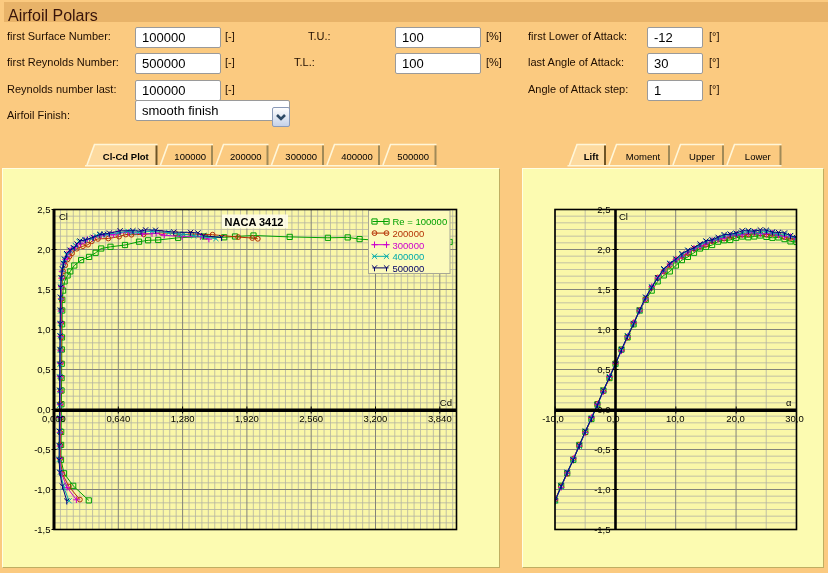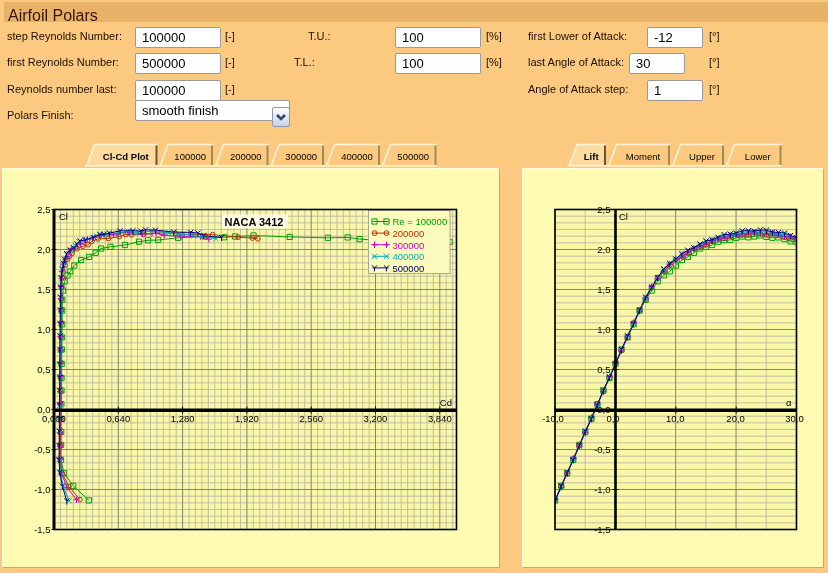--- a/index.html
+++ b/index.html
@@ -9,41 +9,41 @@
        border-radius:2px;font-size:13px;color:#000;padding:2px 0 0 6px;white-space:nowrap}
   .panel{position:absolute;top:168px;height:398px;background:#FCFBB1;
        border-top:1.5px solid #FFFEE3;border-left:1.5px solid #FFFEE3;
        border-right:1.5px solid #BFAE62;border-bottom:1.5px solid #BFAE62}
   svg{position:absolute;overflow:visible}
   text{font-family:"Liberation Sans",sans-serif;font-size:9.5px;fill:#000}
 </style></head>
 <body>
 <div style="position:absolute;left:4px;top:2px;width:824px;height:20px;background:#E8B369"></div>
 <div class="lbl" style="left:8px;top:7px;font-size:16px;color:#38140A">Airfoil Polars</div>
-<div class="lbl" style="left:7px;top:30px">step Reynolds Number:</div>
+<div class="lbl" style="left:7px;top:30px">first Surface Number:</div>
 <div class="inp" style="left:135px;top:27px;width:78px">100000</div>
 <div class="lbl" style="left:225px;top:30px">[-]</div>
 <div class="lbl" style="left:7px;top:56px">first Reynolds Number:</div>
 <div class="inp" style="left:135px;top:53px;width:78px">500000</div>
 <div class="lbl" style="left:225px;top:56px">[-]</div>
 <div class="lbl" style="left:7px;top:82.5px">Reynolds number last:</div>
 <div class="inp" style="left:135px;top:79.5px;width:78px">100000</div>
 <div class="lbl" style="left:225px;top:82.5px">[-]</div>
-<div class="lbl" style="left:7px;top:109px">Polars Finish:</div>
+<div class="lbl" style="left:7px;top:109px">Airfoil Finish:</div>
 <div class="lbl" style="left:308px;top:30px">T.U.:</div>
 <div class="inp" style="left:395px;top:27px;width:78px">100</div>
 <div class="lbl" style="left:486px;top:30px">[%]</div>
 <div class="lbl" style="left:294px;top:56px">T.L.:</div>
 <div class="inp" style="left:395px;top:53px;width:78px">100</div>
 <div class="lbl" style="left:486px;top:56px">[%]</div>
 <div class="lbl" style="left:528px;top:30px">first Lower of Attack:</div>
 <div class="inp" style="left:647px;top:27px;width:48px">-12</div>
 <div class="lbl" style="left:709px;top:30px">[°]</div>
 <div class="lbl" style="left:528px;top:56px">last Angle of Attack:</div>
-<div class="inp" style="left:629px;top:53px;width:48px">30</div>
+<div class="inp" style="left:647px;top:53px;width:48px">30</div>
 <div class="lbl" style="left:709px;top:56px">[°]</div>
 <div class="lbl" style="left:528px;top:82.5px">Angle of Attack step:</div>
 <div class="inp" style="left:647px;top:79.5px;width:48px">1</div>
 <div class="lbl" style="left:709px;top:82.5px">[°]</div>
 <div class="inp" style="left:135px;top:100px;width:147px">smooth finish</div>
 <div style="position:absolute;left:272px;top:107px;width:16px;height:18px;border:1px solid #8A9AB8;border-radius:2px;background:linear-gradient(#FEFEFE,#C6D2E8)">
 <svg width="16" height="18" viewBox="0 0 16 18">
       <path d="M4 7l4 4 4-4" fill="none" stroke="#2E4A66" stroke-width="2.6"></path>
     </svg>
 </div>

